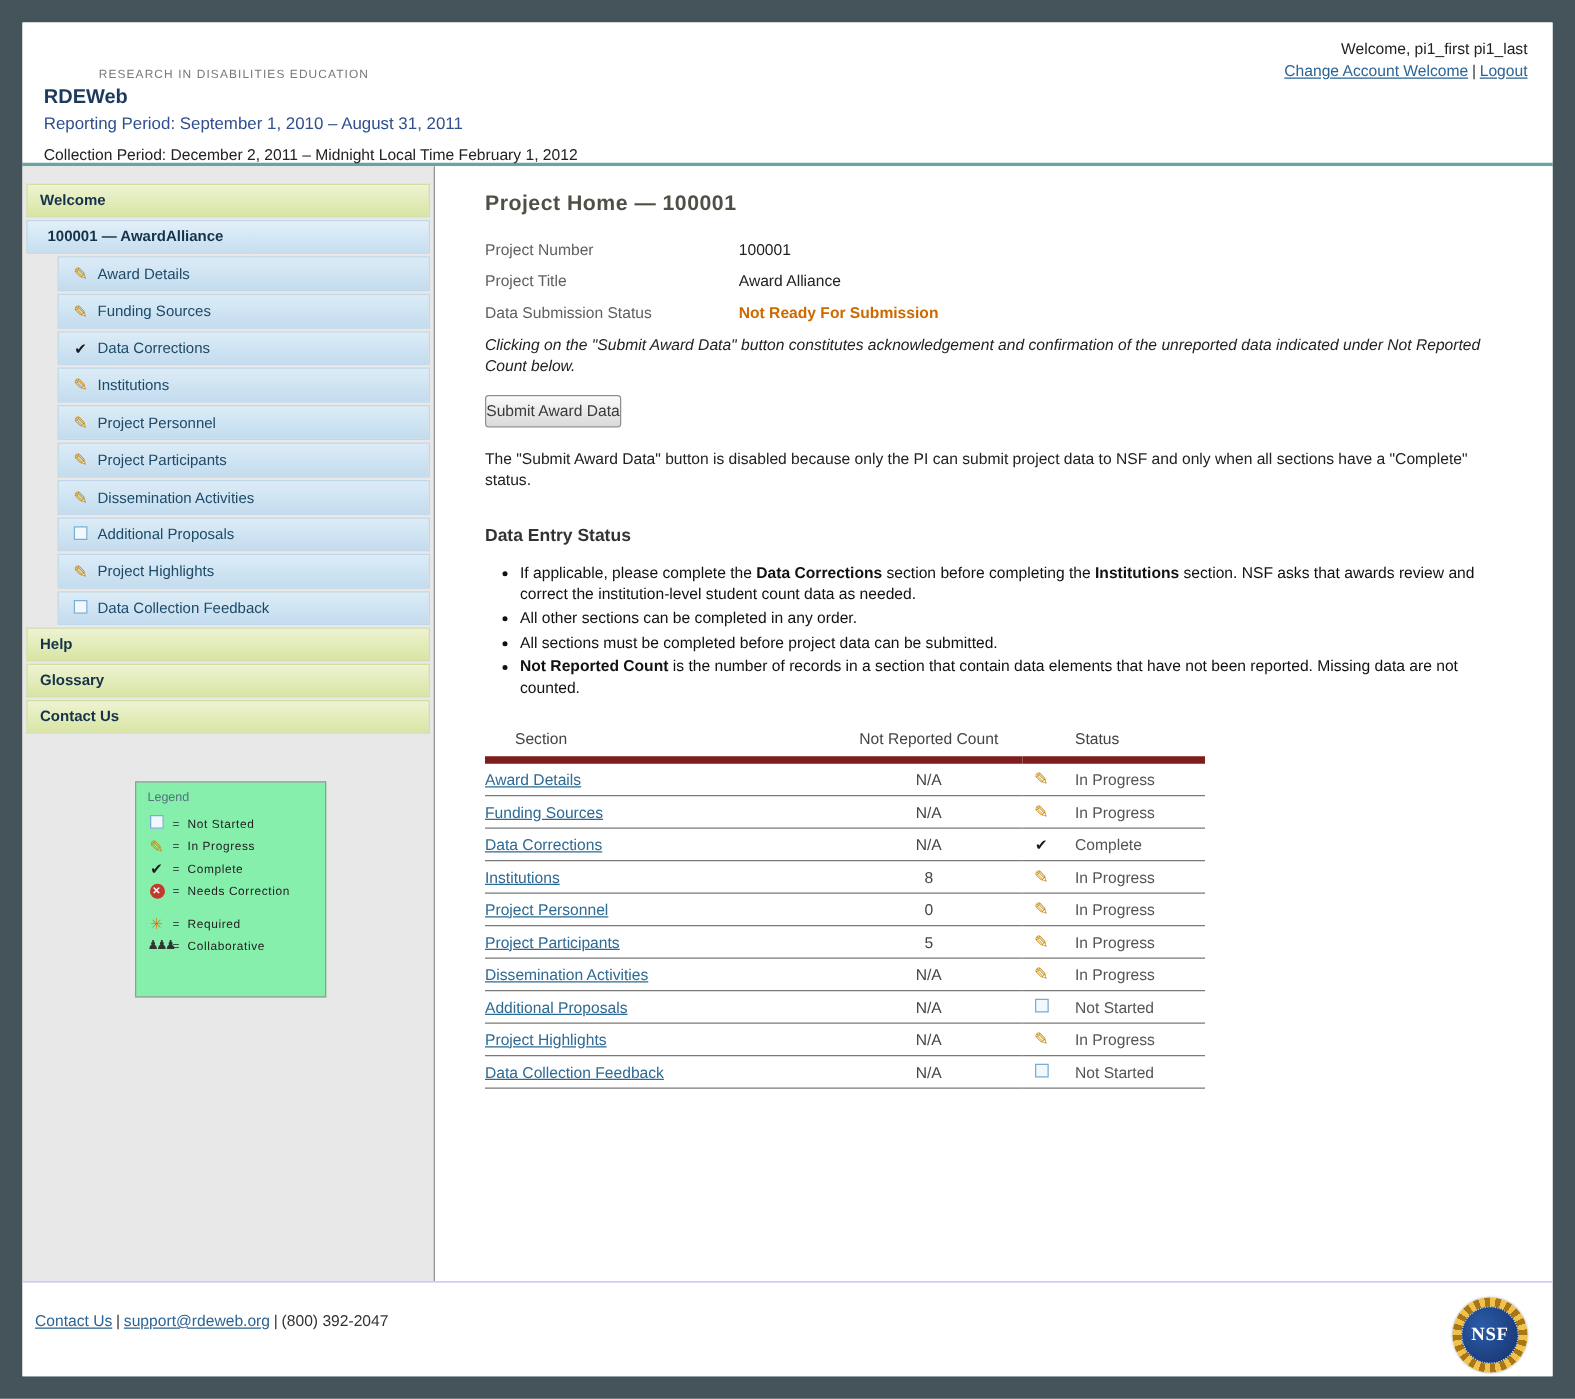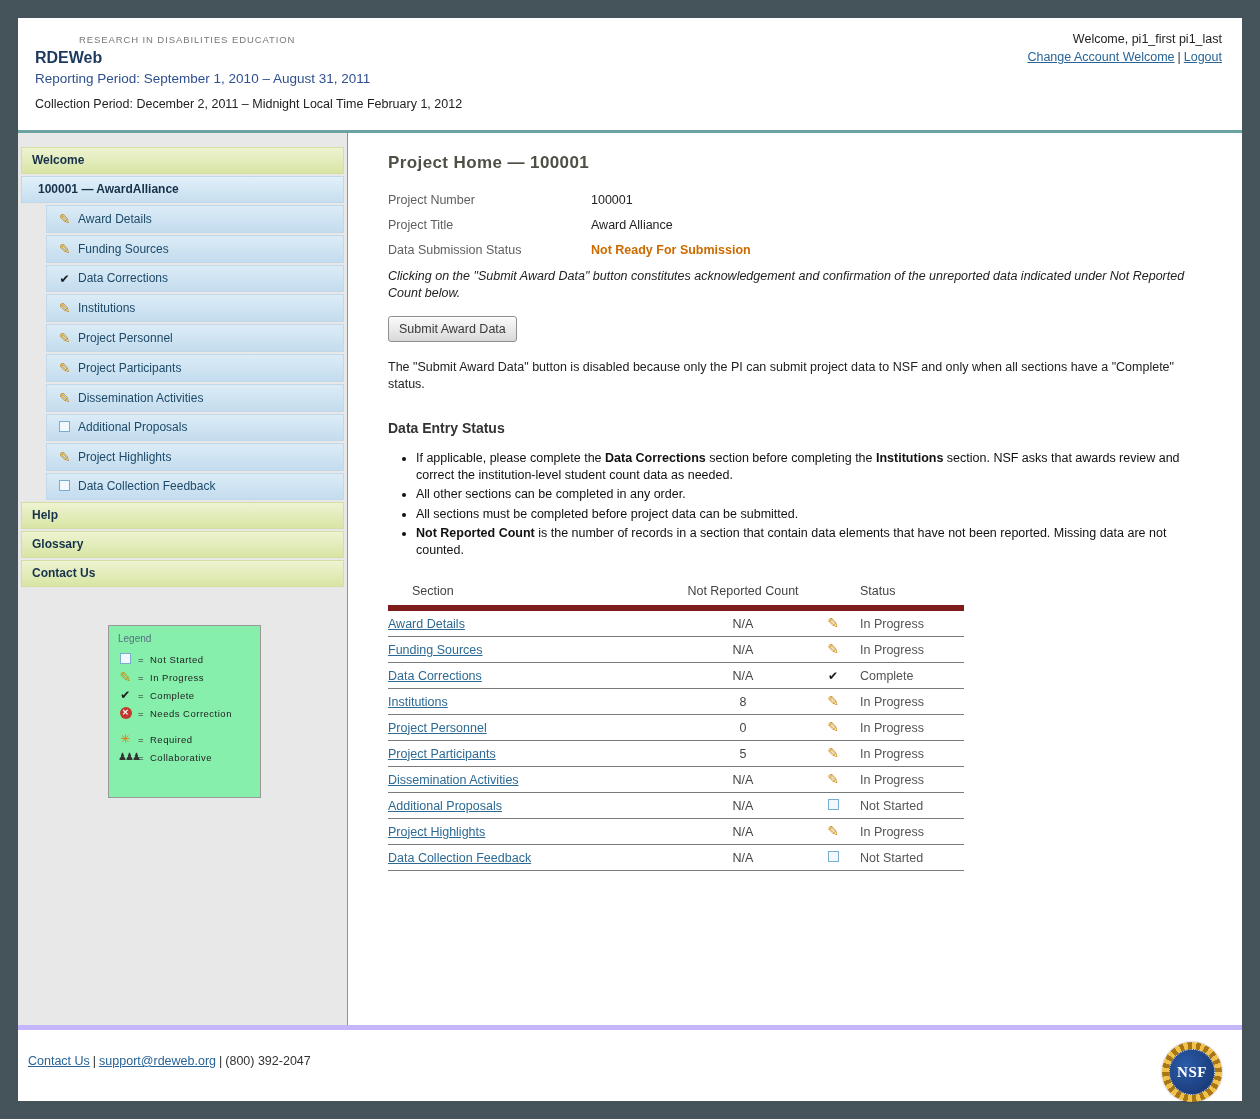--- a/index.html
+++ b/index.html
@@ -12,21 +12,21 @@
   }
   .page {
     position:absolute; left:18px; top:18px;
     width:1224px; height:1083px;
     background:#ffffff;
     display:flex; flex-direction:column;
   }
 
   
   .header { height:112px; position:relative; padding:0 20px 0 17px; background:#fff; }
-  .org-name { margin-top:16px; font-size:9.5px; color:#777; letter-spacing:0.9px;padding-left:44px; }
+  .org-name { margin-top:36px; font-size:9.5px; color:#777; letter-spacing:0.9px;padding-left:44px; }
   .app-name { margin-top:4px; font-size:16px; font-weight:bold; color:#1c3a5e; }
   .reporting { margin-top:4px; font-size:13.5px; color:#2f4f8f; }
   .collection { margin-top:11px; font-size:12.5px; color:#222; }
   .header-right { position:absolute; top:14px; right:20px; text-align:right; }
   .welcome-user { font-size:12.5px; color:#222; }
   .account-links { margin-top:4px; font-size:12.5px; }
   a { color:#2a6496; text-decoration:underline; cursor:pointer; }
   .sep { color:#333; margin:0 3px; }
 
   .teal-rule { height:3px; background:#6ba2a2; }
@@ -97,21 +97,21 @@
   .main { flex:1; padding:18px 20px 0 40px; background:#fff; }
   .page-title { font-size:17px; font-weight:bold; color:#4f4f45; letter-spacing:0.4px; margin:2px 0 20px; }
   .field-row { display:flex; margin-bottom:11px; font-size:12.5px; }
   .field-label { width:203px; color:#5f5f5f; flex:0 0 203px; }
   .field-value { color:#222; }
   .status-value { color:#cc6a00; font-weight:bold; }
   .disclaimer { font-style:italic; font-size:12.5px; color:#222; width:822px; line-height:17px; margin:3px 0 14px; }
   .submit-btn {
     font-family:"Liberation Sans", sans-serif;
     font-size:12.5px; color:#3a3a3a;
-    padding:5px 10px; margin-bottom:17px;
+    padding:5px 0; margin-bottom:17px;
     background:linear-gradient(#fbfbfb,#d9d9d9);
     border:1px solid #8f8f8f; border-radius:3px;
     box-shadow:inset 0 1px 0 #fff;
   }
   .disabled-note { font-size:12.5px; color:#222; width:826px; line-height:17px; margin-bottom:27px; }
   .section-title { font-size:14px; font-weight:bold; color:#333; margin-bottom:14px; }
   ul.bullets { margin:0 0 22px 28px; width:795px; font-size:12.5px; color:#111; line-height:16.5px; }
   ul.bullets li { margin-bottom:3px; }
   .b { font-weight:bold; }
 
@@ -124,21 +124,21 @@
   .status-table th.col-count { text-align:center; }
   .status-table th.col-status { text-align:left; padding-left:12px; }
   .status-table td { border-bottom:1px solid #7a7a7a; padding:5px 0; height:26px; }
   .cell-section a { color:#2d6a94; }
   .cell-count { text-align:center; color:#444; }
   .cell-icon { text-align:center; }
   .cell-status { color:#555; padding-left:12px !important; }
 
   
   footer {
-    height:76px; border-top:5px solid #c4b5fd;
+    height:76px; border-top:1px solid #c4b5fd;
     position:relative; padding:24px 0 0 10px;
     font-size:12.5px; background:#fff;
   }
   .footer-line1 { color:#333; }
   .footer-line2 { margin-top:7px; color:#222; }
   .nsf-logo {
     position:absolute; right:20px; top:12px;
     width:60px; height:60px; border-radius:50%;
     background:repeating-conic-gradient(#f0c14b 0deg 9deg, #a87614 9deg 18deg);
     box-shadow:0 0 2px rgba(0,0,0,0.45);

